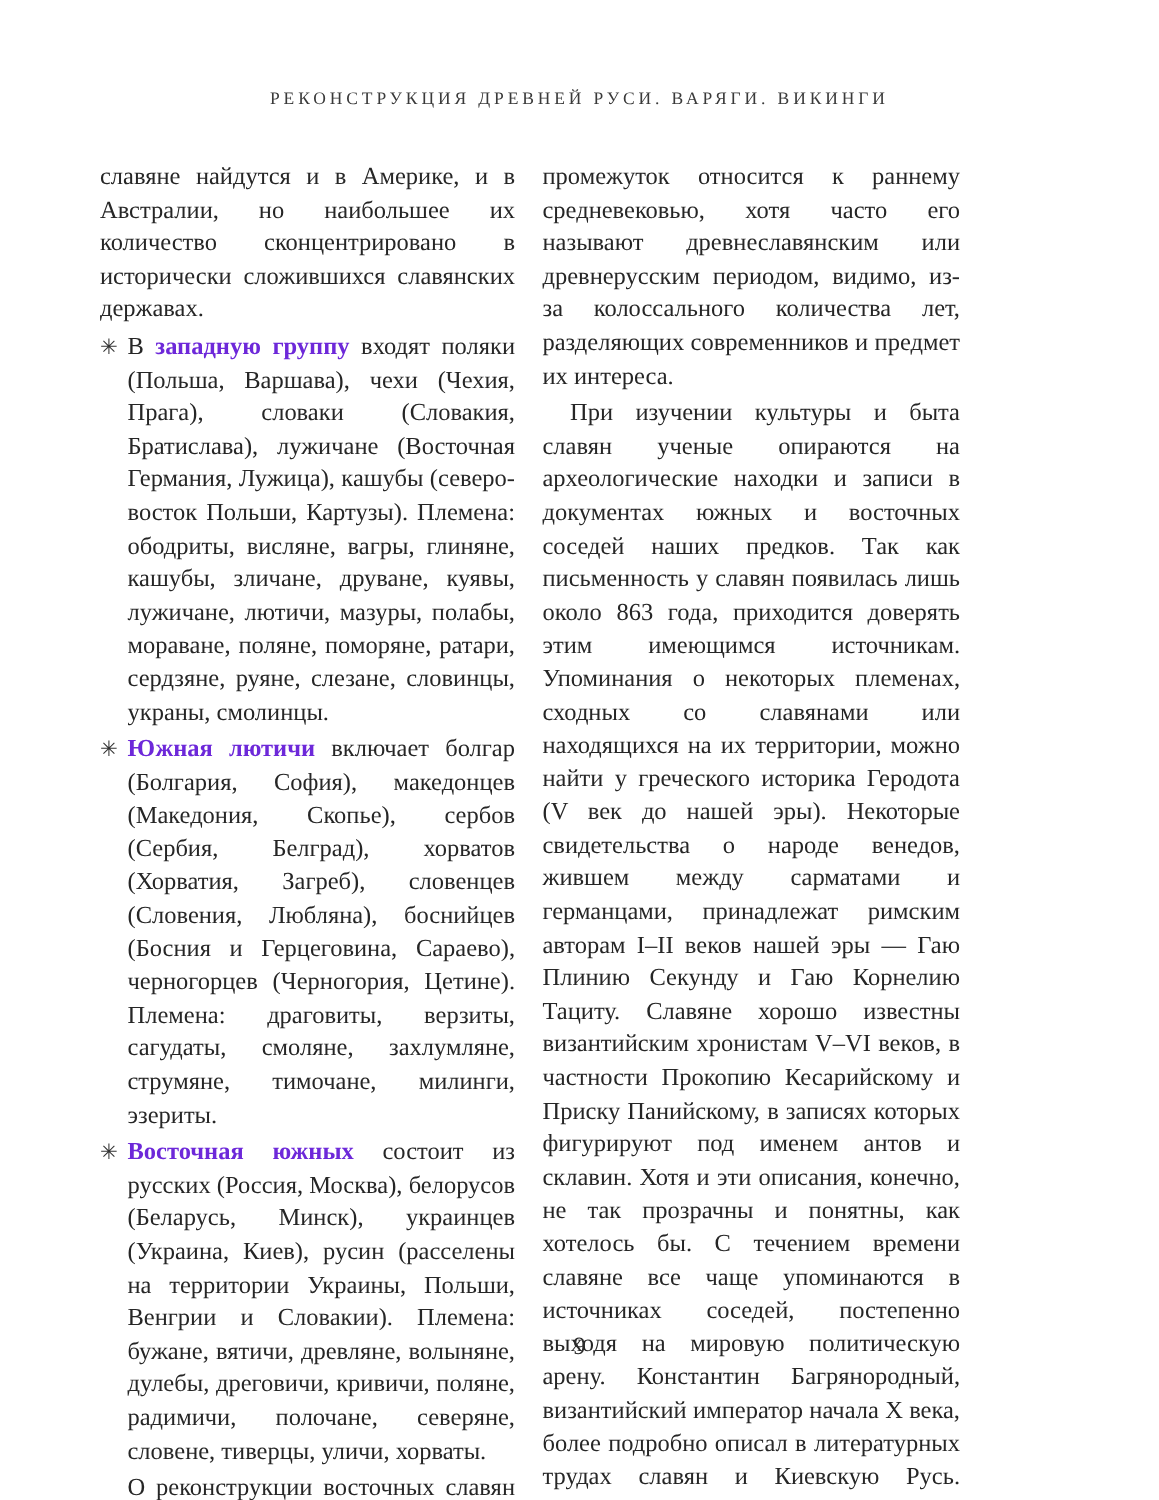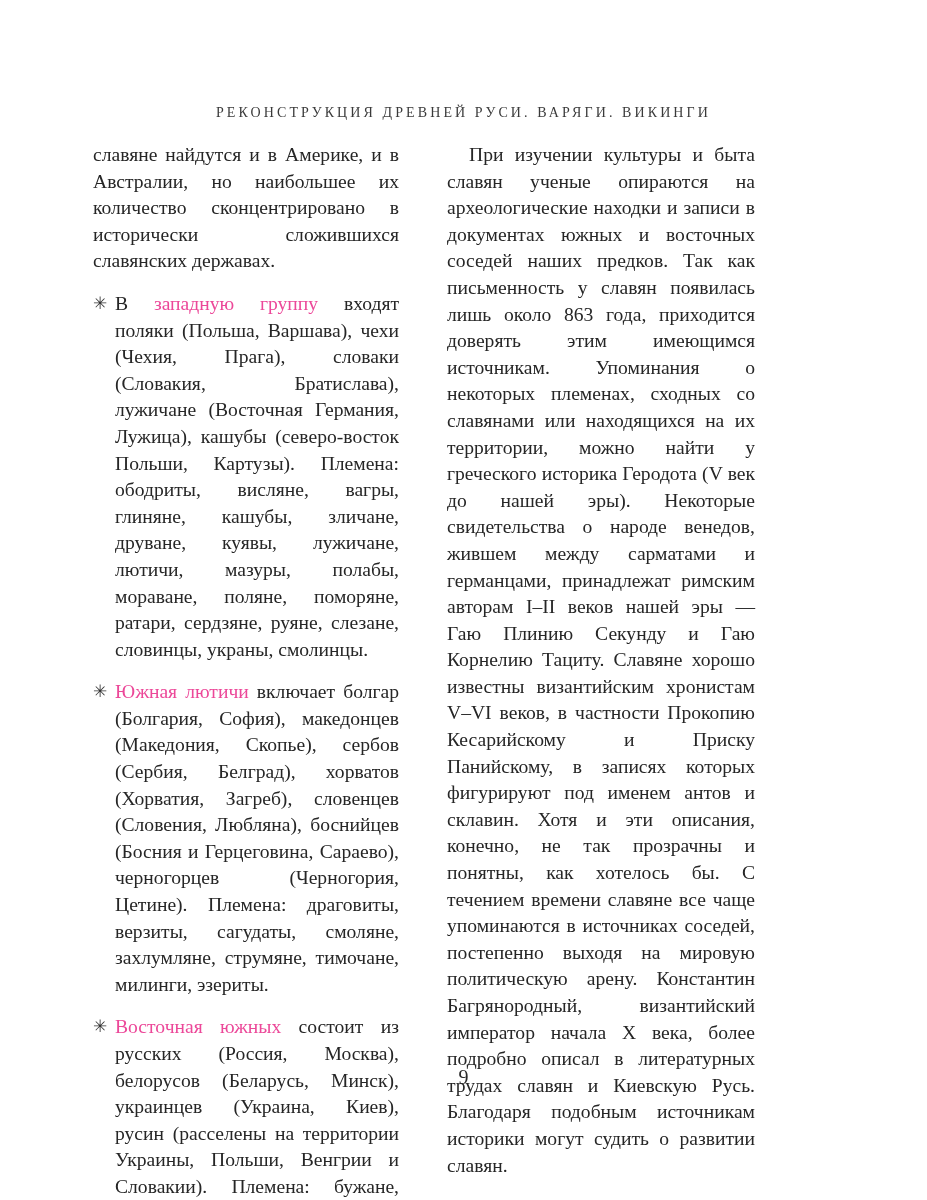--- a/index.html
+++ b/index.html
@@ -1,25 +1,25 @@
 <!DOCTYPE html>
 <html><head>
   <meta charset="utf-8">
   <style>
     html, body { margin: 0; padding: 0; background: #ffffff; }
     body { width: 927px; height: 1200px; position: relative; overflow: hidden; color: #2b2b2b; font-family: "DejaVu Serif", "Liberation Serif", serif; }
-    .running-head { position: absolute; top: 72px; left: 0; width: 927px; text-align: center; font-family: "Liberation Serif", serif; font-size: 14px; letter-spacing: 3.1px; color: #3a3a3a; margin-top: 33px; }
+    .running-head { position: absolute; top: 72px; left: 0; width: 927px; text-align: center; font-family: "Liberation Serif", serif; font-size: 14px; letter-spacing: 3.1px; color: #3a3a3a; }
     .col { position: absolute; top: 126px; width: 338px; font-family: "Liberation Serif", serif; font-size: 19.6px; line-height: 26.6px; text-align: justify; color: #262626; hyphens: manual; }
     .col.left { left: 77px; }
     .col.right { left: 431px; width: 340px; }
-    .col p { margin: 16px; }
+    .col p { margin: 3px; }
     .indent { text-indent: 22px; }
     .bullet-item { position: relative; padding-left: 22px; margin: 0; }
     .bullet-mark { position: absolute; left: 0; top: 0; font-size: 17px; color: #333; }
-    b { font-weight: normal; color: #ec4899; }
+    b { font-weight: bold; color: #6d28d9; }
     .page-number { position: absolute; top: 1066px; left: 0; width: 927px; text-align: center; font-family: "Liberation Serif", serif; font-size: 20px; color: #2b2b2b; }
   </style>
 </head>
 <body>
 
 <div class="running-head">РЕКОНСТРУКЦИЯ ДРЕВНЕЙ РУСИ. ВАРЯГИ. ВИКИНГИ</div>
 
 <div class="col left">
   <p>славяне найдутся и в Америке, и в Австралии, но наибольшее их количество сконцентрировано в исторически сложившихся славянских державах.</p>
 
@@ -35,16 +35,17 @@
 
   <p class="bullet-item">
     <span class="bullet-mark">✳</span>
     <b>Восточная южных</b><span> состоит из русских (Россия, Москва), белорусов (Беларусь, Минск), украинцев (Украина, Киев), русин (расселены на территории Украины, Польши, Венгрии и Словакии). Племена: бужане, вятичи, древляне, волыняне, дулебы, дреговичи, кривичи, поляне, радимичи, полочане, северяне, словене, тиверцы, уличи, хорваты.</span>
   </p>
 
   <p class="indent">О реконструкции восточных славян в период с IX по XI век и пойдет речь в этой книге. Данный временной</p>
 </div>
 
 <div class="col right">
+  <p>промежуток относится к раннему средневековью, хотя часто его называют древнеславянским или древнерусским периодом, видимо, из-за колоссального количества лет, разделяющих современников и предмет их интереса.</p>
   <p class="indent">При изучении культуры и быта славян ученые опираются на археологические находки и записи в документах южных и восточных соседей наших предков. Так как письменность у славян появилась лишь около 863 года, приходится доверять этим имеющимся источникам. Упоминания о некоторых племенах, сходных со славянами или находящихся на их территории, можно найти у греческого историка Геродота (V век до нашей эры). Некоторые свидетельства о народе венедов, жившем между сарматами и германцами, принадлежат римским авторам I–II веков нашей эры — Гаю Плинию Секунду и Гаю Корнелию Тациту. Славяне хорошо известны византийским хронистам V–VI веков, в частности Прокопию Кесарийскому и Приску Панийскому, в записях которых фигурируют под именем антов и склавин. Хотя и эти описания, конечно, не так прозрачны и понятны, как хотелось бы. С течением времени славяне все чаще упоминаются в источниках соседей, постепенно выходя на мировую политическую арену. Константин Багрянородный, византийский император начала X века, более подробно описал в литературных трудах славян и Киевскую Русь. Благодаря подобным источникам историки могут судить о развитии славян.</p>
 </div>
 
 <div class="page-number">9</div>
 
 </body></html>

